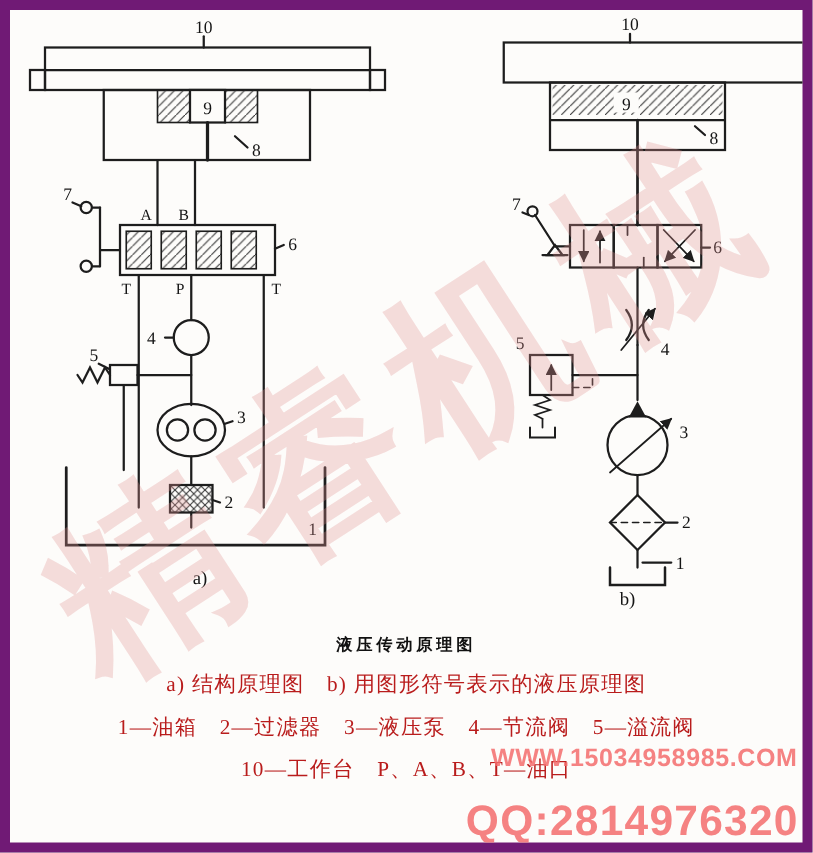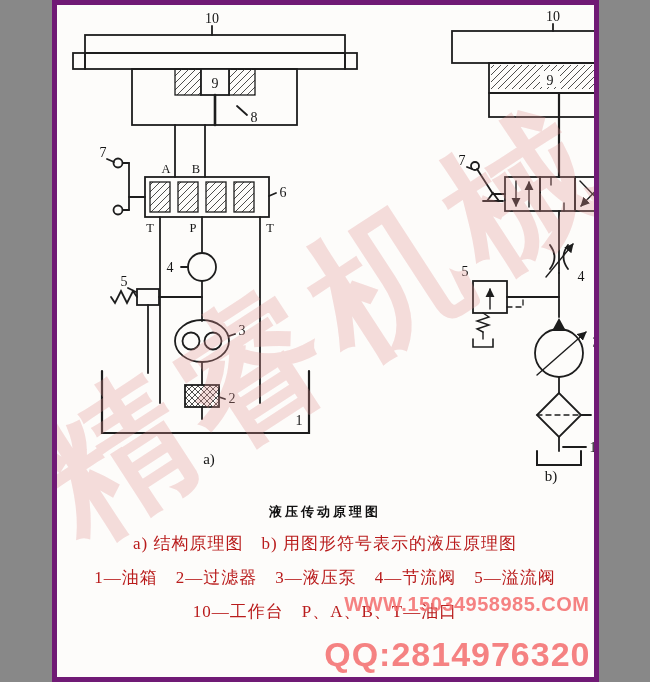--- a/index.html
+++ b/index.html
@@ -1,19 +1,19 @@
 <!DOCTYPE html>
 <html><head>
 <meta charset="utf-8">
 <style>
   * { margin:0; padding:0; box-sizing:border-box; }
   body { background:#888; font-family:"Liberation Serif", serif; }
   .page {
-    position:relative; width:547px; height:682px; margin:0 auto;
-    background:#fdfcfa; border:5px solid #701a75; overflow:hidden;
+    position:relative; width:650px; height:682px; margin:0 auto;
+    background:#fdfcfa; border:8px solid #701a75; overflow:hidden;
   }
   .diagrams { position:relative; }
   svg text { font-family:"Liberation Serif", serif; fill:#151515; }
   .lbl  { font-size:14px; }
   .port { font-size:12.5px; }
   .cap  { font-size:15px; }
   .caption-block { text-align:center; position:relative; z-index:3; }
   .fig-title {
     font-family:"Liberation Sans", sans-serif;
     font-size:13px; font-weight:bold; letter-spacing:3px;

